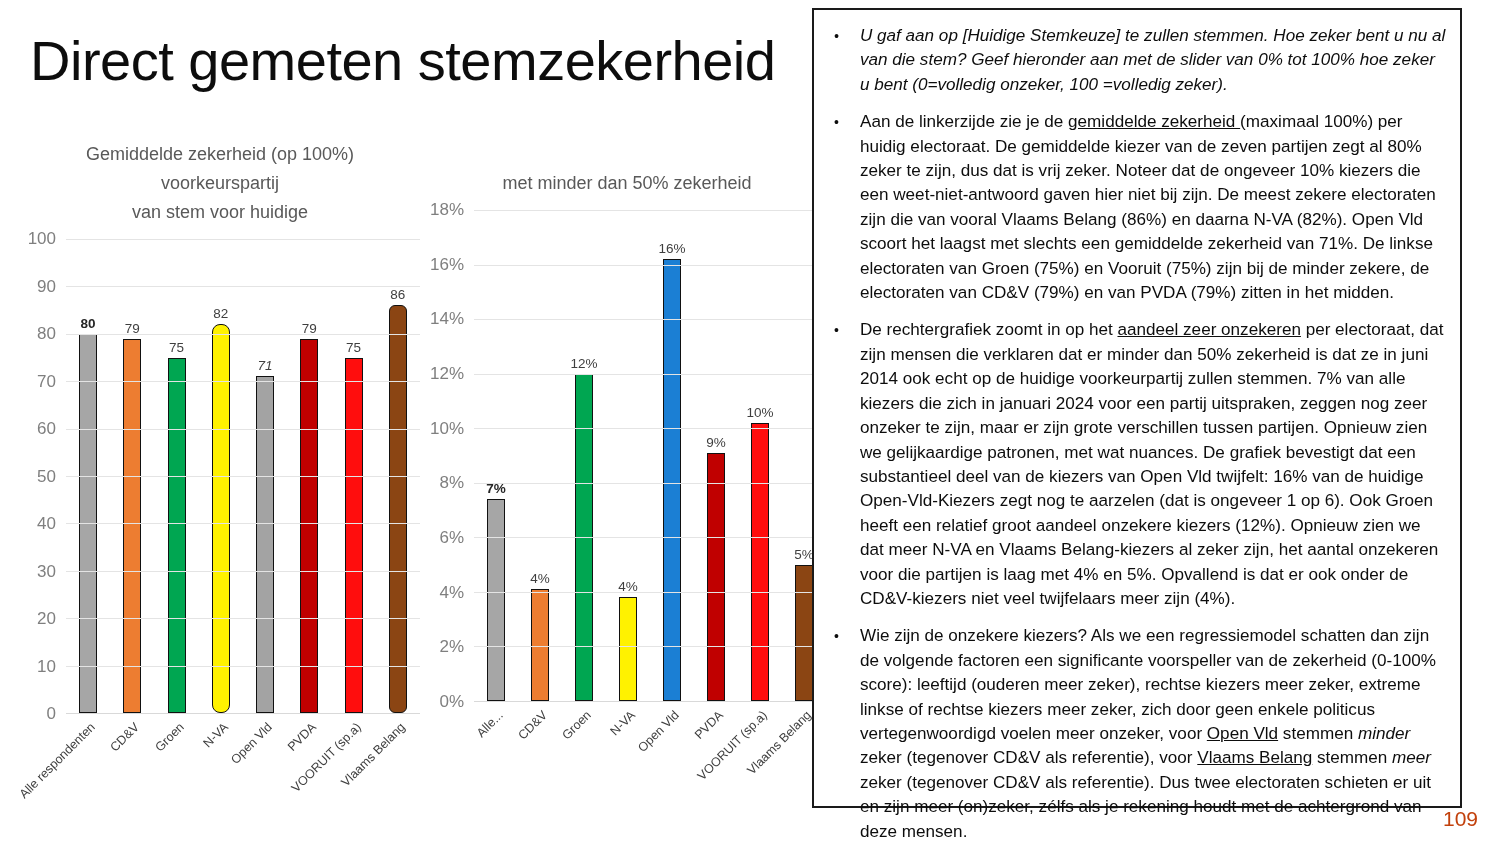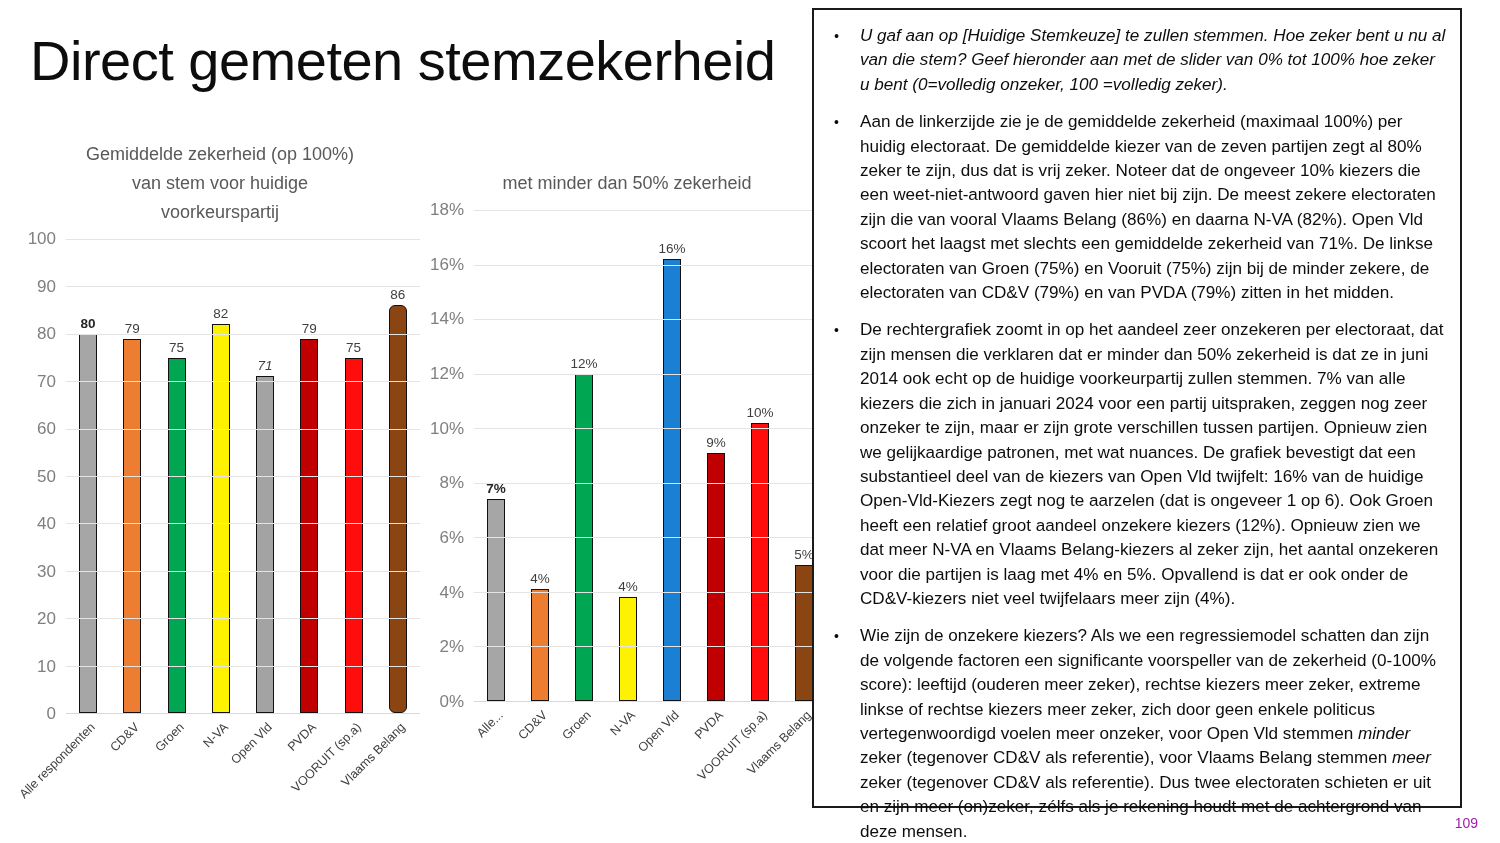--- a/index.html
+++ b/index.html
@@ -163,41 +163,41 @@
     content: "\2022";
     position: absolute;
     left: 14px;
     top: 0;
     font-size: 14px;
     color: #0d0d0d;
   }
   .bullet-item.italic {
     font-style: italic;
   }
-  .u { }
+  .u { text-decoration: underline; }
   .it { font-style: italic; }
 
   #page-number {
     position: absolute;
     right: 22px;
     bottom: 12px;
-    font-size: 14px;
-    color: #a21caf;
+    font-size: 21px;
+    color: #c2410c;
   }
 </style>
 </head>
 <body>
 
 <div id="slide-title">Direct gemeten stemzekerheid</div>
 
 <div class="chart-block" id="chart-left" style="left:20px; width:400px;">
   <div class="chart-title">
     <div>Gemiddelde zekerheid (op 100%)</div>
+    <div>voorkeurspartij</div>
     <div>van stem voor huidige</div>
-    <div>voorkeurspartij</div>
   </div>
   <div class="plot-wrap" style="height:475px; margin-top:12px;">
     <div class="y-axis">
         <div class="y-tick" style="top: 100%;">0</div>
         <div class="y-tick" style="top: 90%;">10</div>
         <div class="y-tick" style="top: 80%;">20</div>
         <div class="y-tick" style="top: 70%;">30</div>
         <div class="y-tick" style="top: 60%;">40</div>
         <div class="y-tick" style="top: 50%;">50</div>
         <div class="y-tick" style="top: 40%;">60</div>
@@ -217,21 +217,21 @@
             <div class="bar" style="height: 79%; background: rgb(237, 125, 49);">
               <div class="bar-label">79</div>
             </div>
           </div>
           <div class="bar-slot">
             <div class="bar" style="height: 75%; background: rgb(0, 166, 81);">
               <div class="bar-label">75</div>
             </div>
           </div>
           <div class="bar-slot">
-            <div class="bar" style="height: 82%; background: rgb(255, 242, 0);">
+            <div class="bar" style="height: 82%; background: rgb(255, 242, 0); border-radius: 8px;">
               <div class="bar-label">82</div>
             </div>
           </div>
           <div class="bar-slot">
             <div class="bar" style="height: 71%; background: #a3a3a3; font-style: italic;">
               <div class="bar-label">71</div>
             </div>
           </div>
           <div class="bar-slot">
             <div class="bar" style="height: 79%; background: rgb(192, 0, 0);">

